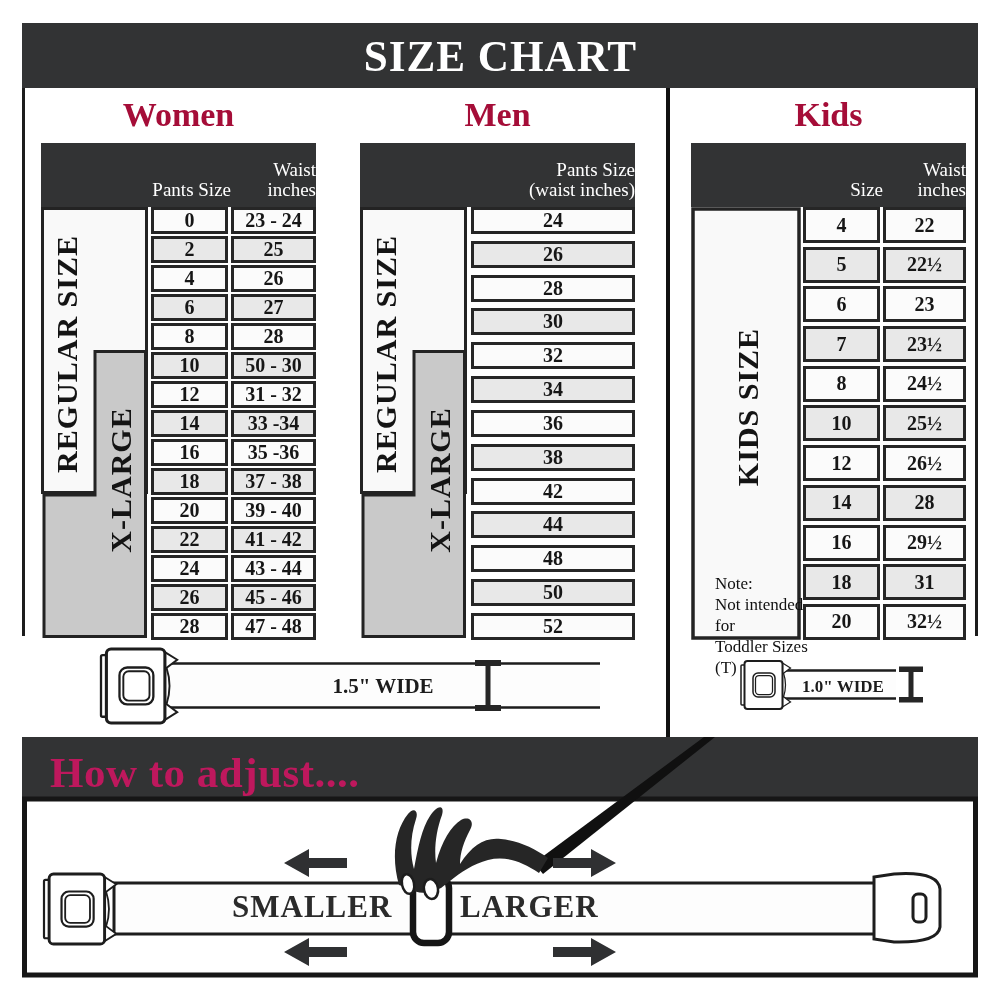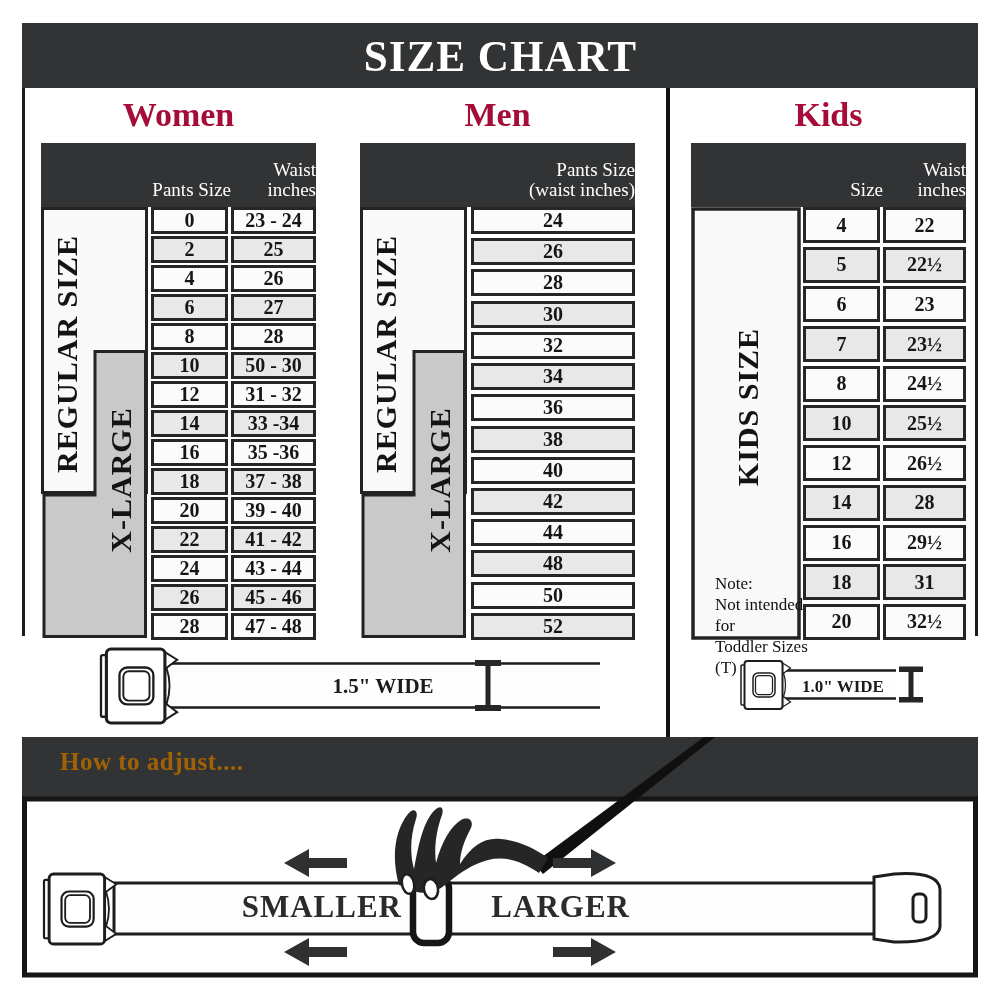--- a/index.html
+++ b/index.html
@@ -32,22 +32,22 @@
   .tlabel{left:0;top:64px;width:110px;height:433px;}
   .vtext{position:absolute;width:300px;height:40px;text-align:center;transform:rotate(-90deg);
          font-weight:700;font-size:30px;letter-spacing:1px;color:#141414;line-height:40px;}
   .knote{position:absolute;left:24px;top:366px;width:102px;font-size:17px;line-height:21px;color:#111;}
 
   
   .width-label{font-weight:700;color:#1b1b1b;text-align:center;}
 
   
   .adjust{left:22px;top:737px;width:956px;height:245px;}
-  .adjust-heading{left:38px;top:11px;color:#a16207;font-size:25px;font-weight:700;letter-spacing:.5px;}
-  .dir-label{top:152px;width:170px;text-align:right;font-size:31px;font-weight:700;color:#2b2b2b;letter-spacing:1px;}
+  .adjust-heading{left:28px;top:11px;color:#be185d;font-size:43px;font-weight:700;letter-spacing:.5px;}
+  .dir-label{top:152px;width:170px;text-align:left;font-size:31px;font-weight:700;color:#2b2b2b;letter-spacing:1px;}
 </style>
 </head>
 <body>
 
 <svg width="0" height="0" style="position:absolute" aria-hidden="true">
   <defs>
     <g id="buckle">
       <rect x="0" y="8" width="12" height="80" rx="2" fill="#fff" stroke="#1d1d1d" stroke-width="3"></rect>
       <polygon points="83,4 99,14 83,26" fill="#fff" stroke="#1d1d1d" stroke-width="2.5"></polygon>
       <polygon points="83,92 99,82 83,70" fill="#fff" stroke="#1d1d1d" stroke-width="2.5"></polygon>
@@ -187,23 +187,20 @@
           <div class="trow">
             <div class="tcell">34</div>
           </div>
           <div class="trow">
             <div class="tcell">36</div>
           </div>
           <div class="trow">
             <div class="tcell">38</div>
           </div>
           <div class="trow">
-            <div class="tcell">40</div>
-          </div>
-          <div class="trow">
             <div class="tcell">42</div>
           </div>
           <div class="trow">
             <div class="tcell">44</div>
           </div>
           <div class="trow">
             <div class="tcell">48</div>
           </div>
           <div class="trow">
             <div class="tcell">50</div>

